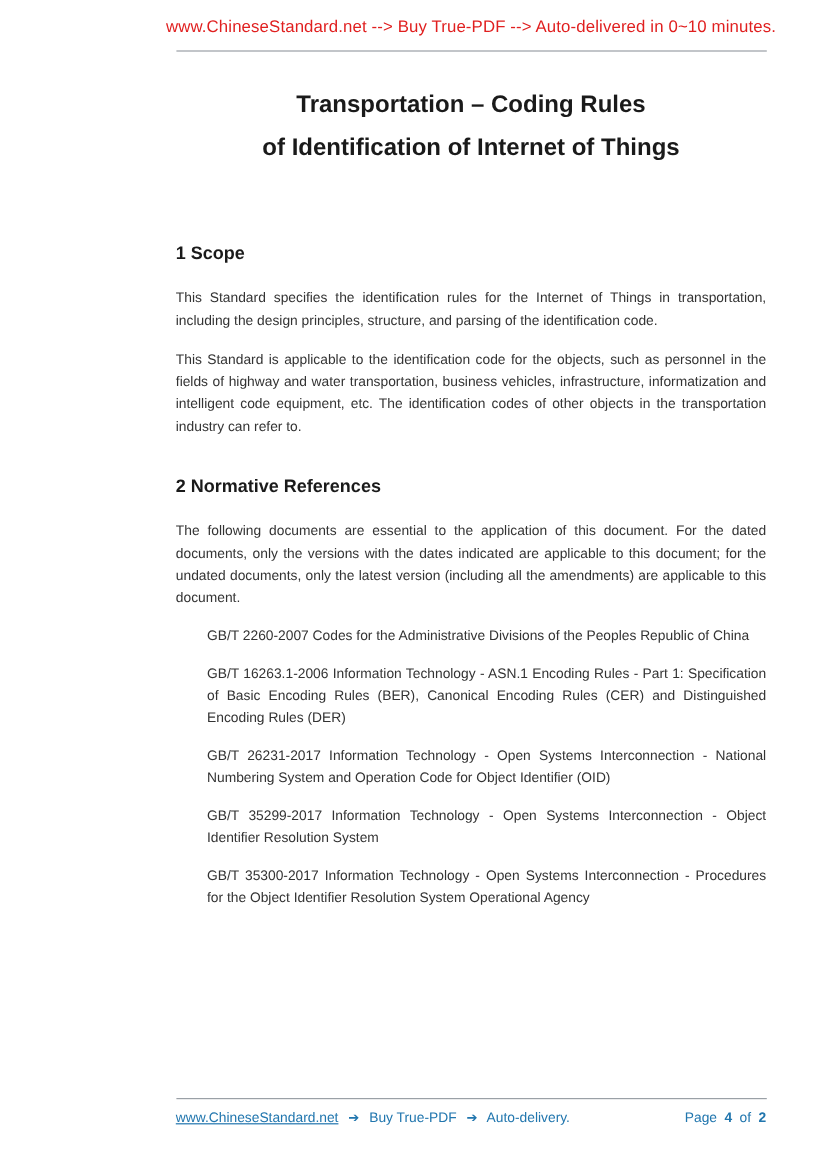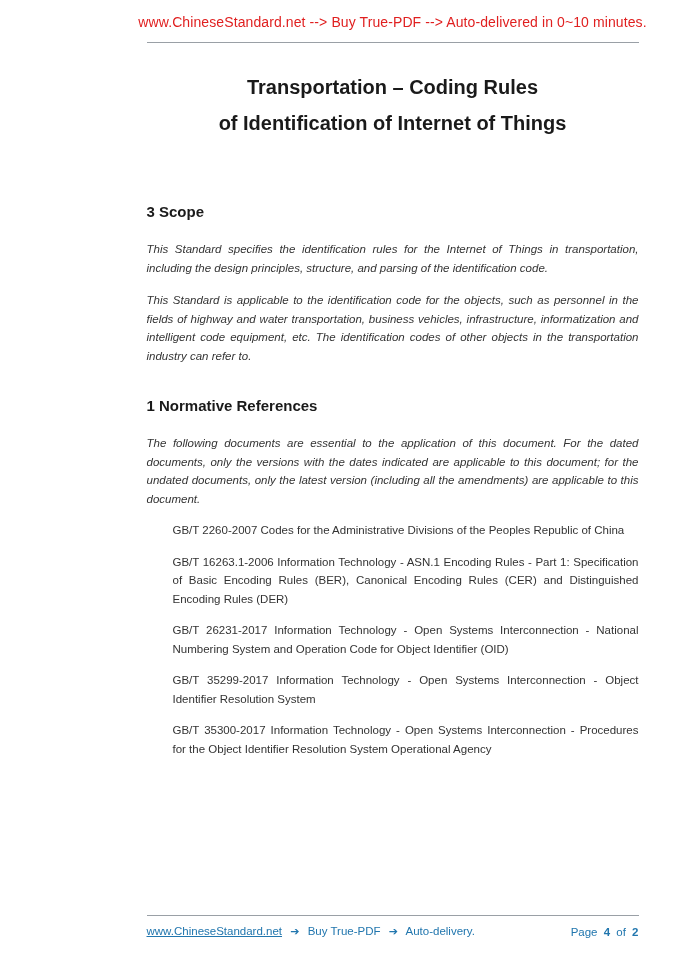--- a/index.html
+++ b/index.html
@@ -57,21 +57,20 @@
     margin-top: 62px;
   }
   h2.section-heading + .para { margin-top: 20px; }
   h2.section-heading.second { margin-top: 32px; }
   .para {
     font-size: 11.5px;
     line-height: 18.5px;
     text-align: justify;
     margin-top: 14px;
     color: #333;
-    font-style: italic;
   }
   .ref {
     font-size: 11.5px;
     line-height: 18.5px;
     text-align: justify;
     margin-left: 26px;
     margin-top: 13px;
     color: #333;
   }
   .footer {
@@ -111,27 +110,27 @@
   <div class="content">
 
 
     <hr class="rule">
 
     <div class="title">
       <span>Transportation – Coding Rules</span>
       <span>of Identification of Internet of Things</span>
     </div>
 
-    <h2 class="section-heading">3 Scope</h2>
+    <h2 class="section-heading">1 Scope</h2>
 
     <p class="para">This Standard specifies the identification rules for the Internet of Things in transportation, including the design principles, structure, and parsing of the identification code.</p>
 
     <p class="para">This Standard is applicable to the identification code for the objects, such as personnel in the fields of highway and water transportation, business vehicles, infrastructure, informatization and intelligent code equipment, etc. The identification codes of other objects in the transportation industry can refer to.</p>
 
-    <h2 class="section-heading second">1 Normative References</h2>
+    <h2 class="section-heading second">2 Normative References</h2>
 
     <p class="para">The following documents are essential to the application of this document. For the dated documents, only the versions with the dates indicated are applicable to this document; for the undated documents, only the latest version (including all the amendments) are applicable to this document.</p>
 
     <p class="ref">GB/T 2260-2007 Codes for the Administrative Divisions of the Peoples Republic of China</p>
 
 
     <p class="ref">GB/T 16263.1-2006 Information Technology - ASN.1 Encoding Rules - Part 1: Specification of Basic Encoding Rules (BER), Canonical Encoding Rules (CER) and Distinguished Encoding Rules (DER)</p>
 
     <p class="ref">GB/T 26231-2017 Information Technology - Open Systems Interconnection - National Numbering System and Operation Code for Object Identifier (OID)</p>
 

